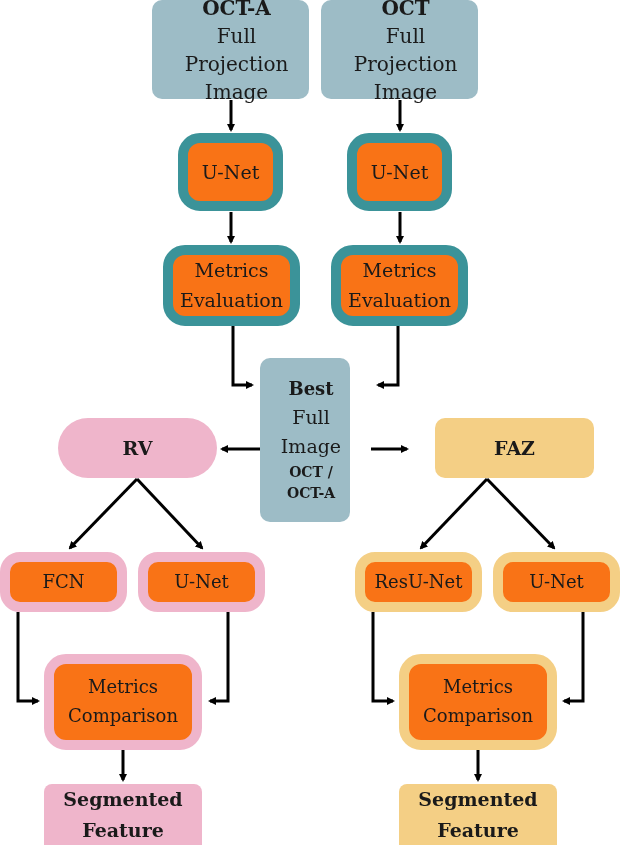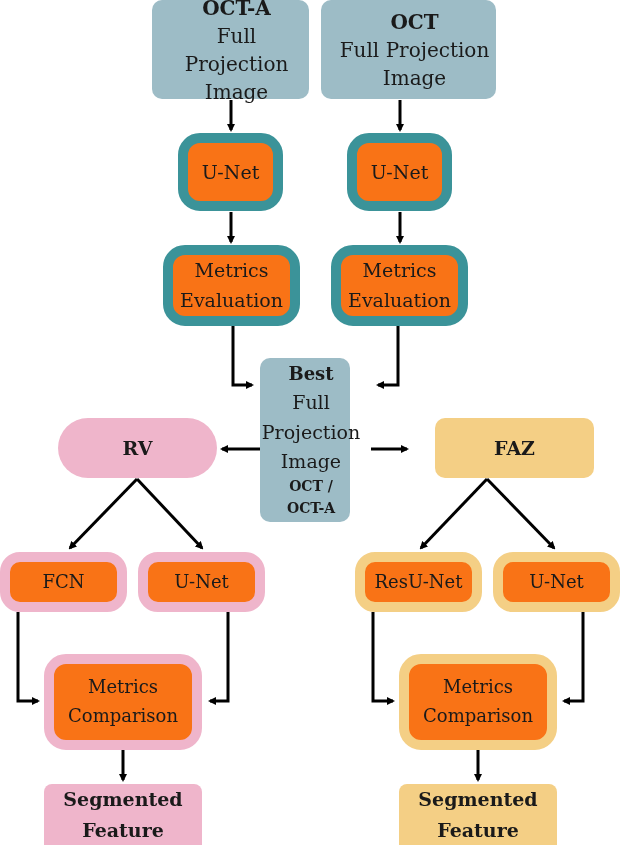--- a/index.html
+++ b/index.html
@@ -60,21 +60,21 @@
     <line x1="123" y1="750" x2="123" y2="780" marker-end="url(#ah)"></line>
     <line x1="478" y1="750" x2="478" y2="780" marker-end="url(#ah)"></line>
   </g>
 </svg>
 
 <div class="node filled teal-fill" style="left:152px; top:0; width:157px; height:99px;">
   <span class="b t20">OCT-A</span>
   <span class="t20">Full Projection</span>
   <span class="t20">Image</span>
 </div>
-<div class="node filled teal-fill" style="left:321px; top:0; width:175px; height:99px;">
+<div class="node filled teal-fill" style="left:321px; top:0; width:157px; height:99px;">
   <span class="b t20">OCT</span>
   <span class="t20">Full Projection</span>
   <span class="t20">Image</span>
 </div>
 
 <div class="node outlined teal-out" style="left:178px; top:133px; width:105px; height:78px;">
   <span class="t19">U-Net</span>
 </div>
 <div class="node outlined teal-out" style="left:347px; top:133px; width:105px; height:78px;">
   <span class="t19">U-Net</span>
@@ -85,21 +85,20 @@
   <span class="t19">Evaluation</span>
 </div>
 <div class="node outlined teal-out" style="left:331px; top:245px; width:137px; height:81px; line-height:1.55;">
   <span class="t19">Metrics</span>
   <span class="t19">Evaluation</span>
 </div>
 
 <div class="node filled teal-fill" style="left:260px; top:358px; width:90px; height:164px; line-height:1.55;">
   <span class="b t18">Best</span>
   <span class="t19">Full</span>
-  <span class="t19">Projection</span>
   <span class="t19">Image</span>
   <span class="b t14">OCT / OCT-A</span>
 </div>
 
 <div class="node filled pink-fill" style="left:58px; top:418px; width:159px; height:60px;border-radius:30px;">
   <span class="b t19">RV</span>
 </div>
 <div class="node filled gold-fill" style="left:435px; top:418px; width:159px; height:60px;">
   <span class="b t19">FAZ</span>
 </div>

